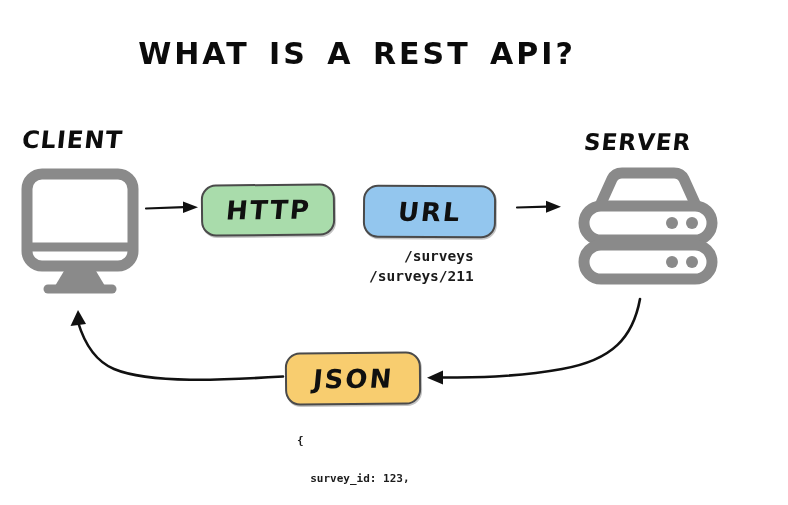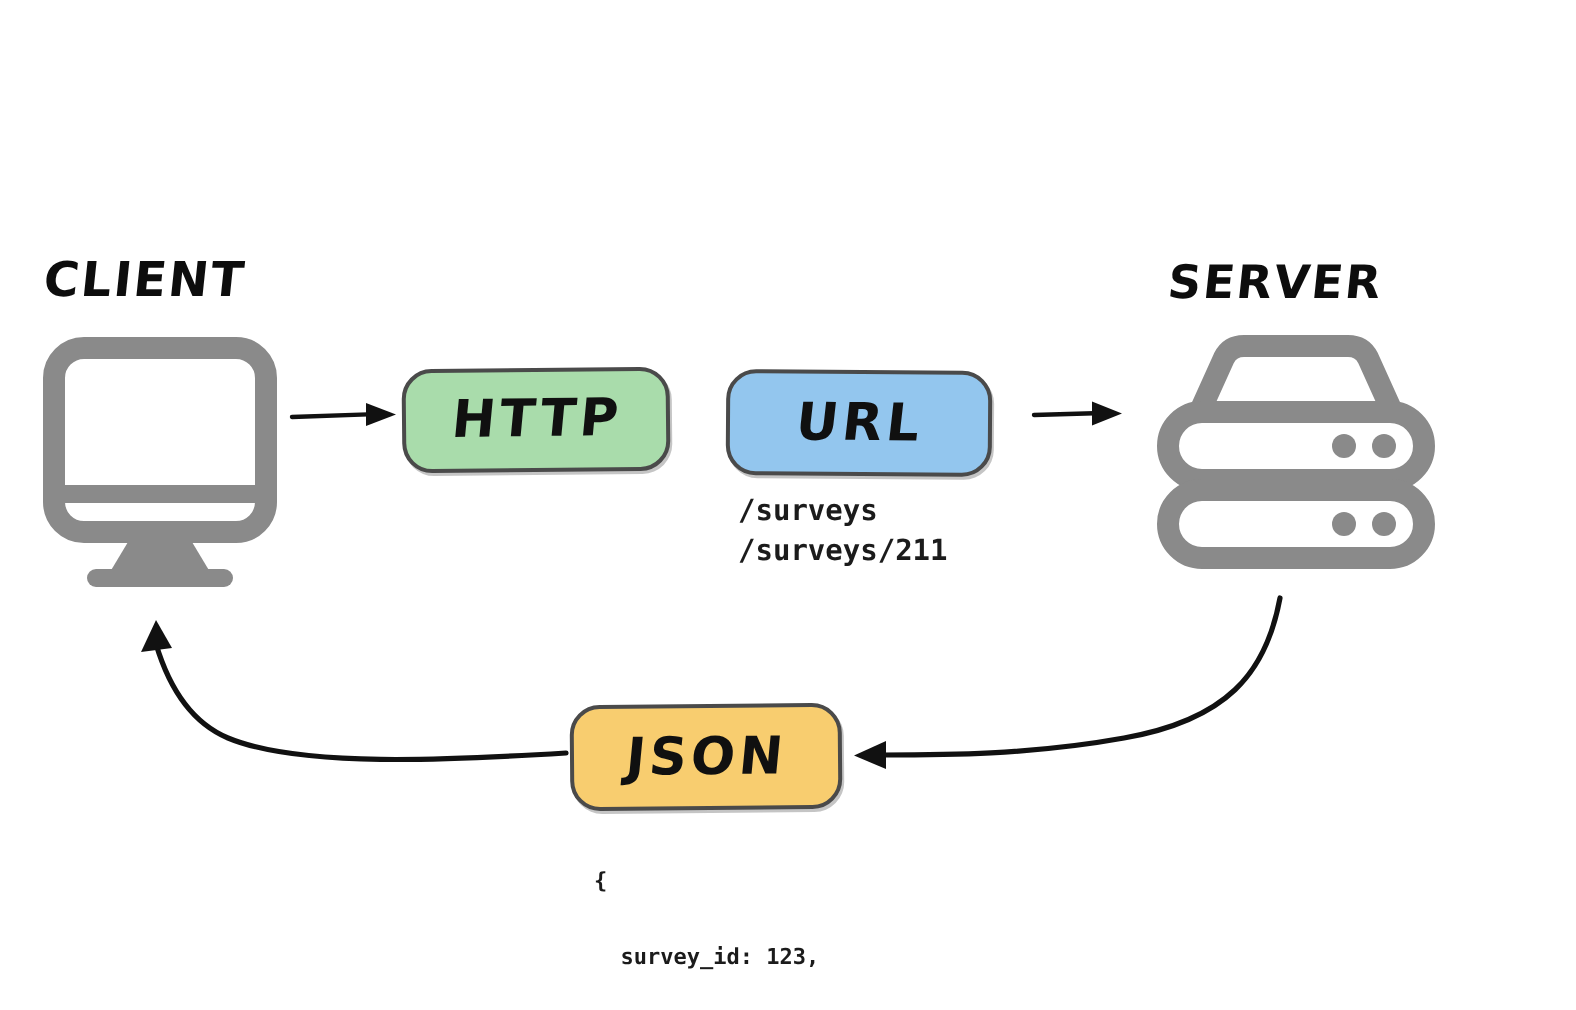--- a/index.html
+++ b/index.html
@@ -27,33 +27,34 @@
   .box-label {
     font-weight:bold; font-size:26px; letter-spacing:2px;
     transform:skewX(-6deg); color:#101010; white-space:nowrap;
   }
   .http-box { left:201px; top:184px; width:130px; height:48px; background:#a9dcab; transform:rotate(-0.6deg); }
   .url-box  { left:363px; top:185px; width:129px; height:49px; background:#93c6ee; transform:rotate(0.4deg); }
   .json-box { left:285px; top:352px; width:132px; height:49px; background:#f8cd6f; transform:rotate(-0.5deg); }
 
   .mono { font-family:"DejaVu Sans Mono","Liberation Mono",monospace; font-weight:bold; color:#1b1b1b; }
   .methods { position:absolute; left:233px; top:244px; font-size:14.5px; line-height:20px; }
-  .paths   { position:absolute; left:369px; top:246px; font-size:14.5px; line-height:20px; }
+  .paths   { position:absolute; left:369px; top:246px; font-size:14.5px; line-height:20px;text-align:right; }
   .code    { position:absolute; left:297px; top:409px; font-size:11px;  line-height:12.8px; white-space:pre; }
 
   .icon { position:absolute; }
   .client-icon { left:20px;  top:168px; }
   .server-icon { left:578px; top:166px; }
   .arrows { position:absolute; left:0; top:0; pointer-events:none; }
 </style>
 </head>
 <body>
 
 <div class="canvas">
 
+  <div class="title">WHAT IS A REST API?</div>
 
   <div class="hand-label client-label">CLIENT</div>
   <div class="hand-label server-label">SERVER</div>
 
   <svg class="icon client-icon" width="120" height="128" viewBox="0 0 120 128">
     <rect x="7" y="6" width="106" height="92" rx="15" fill="#ffffff" stroke="#8a8a8a" stroke-width="11"></rect>
     <line x1="10" y1="79" x2="110" y2="79" stroke="#8a8a8a" stroke-width="9"></line>
     <path d="M 44 103 L 76 103 L 85 118 L 35 118 Z" fill="#8a8a8a"></path>
     <line x1="28" y1="121" x2="92" y2="121" stroke="#8a8a8a" stroke-width="9" stroke-linecap="round"></line>
   </svg>

